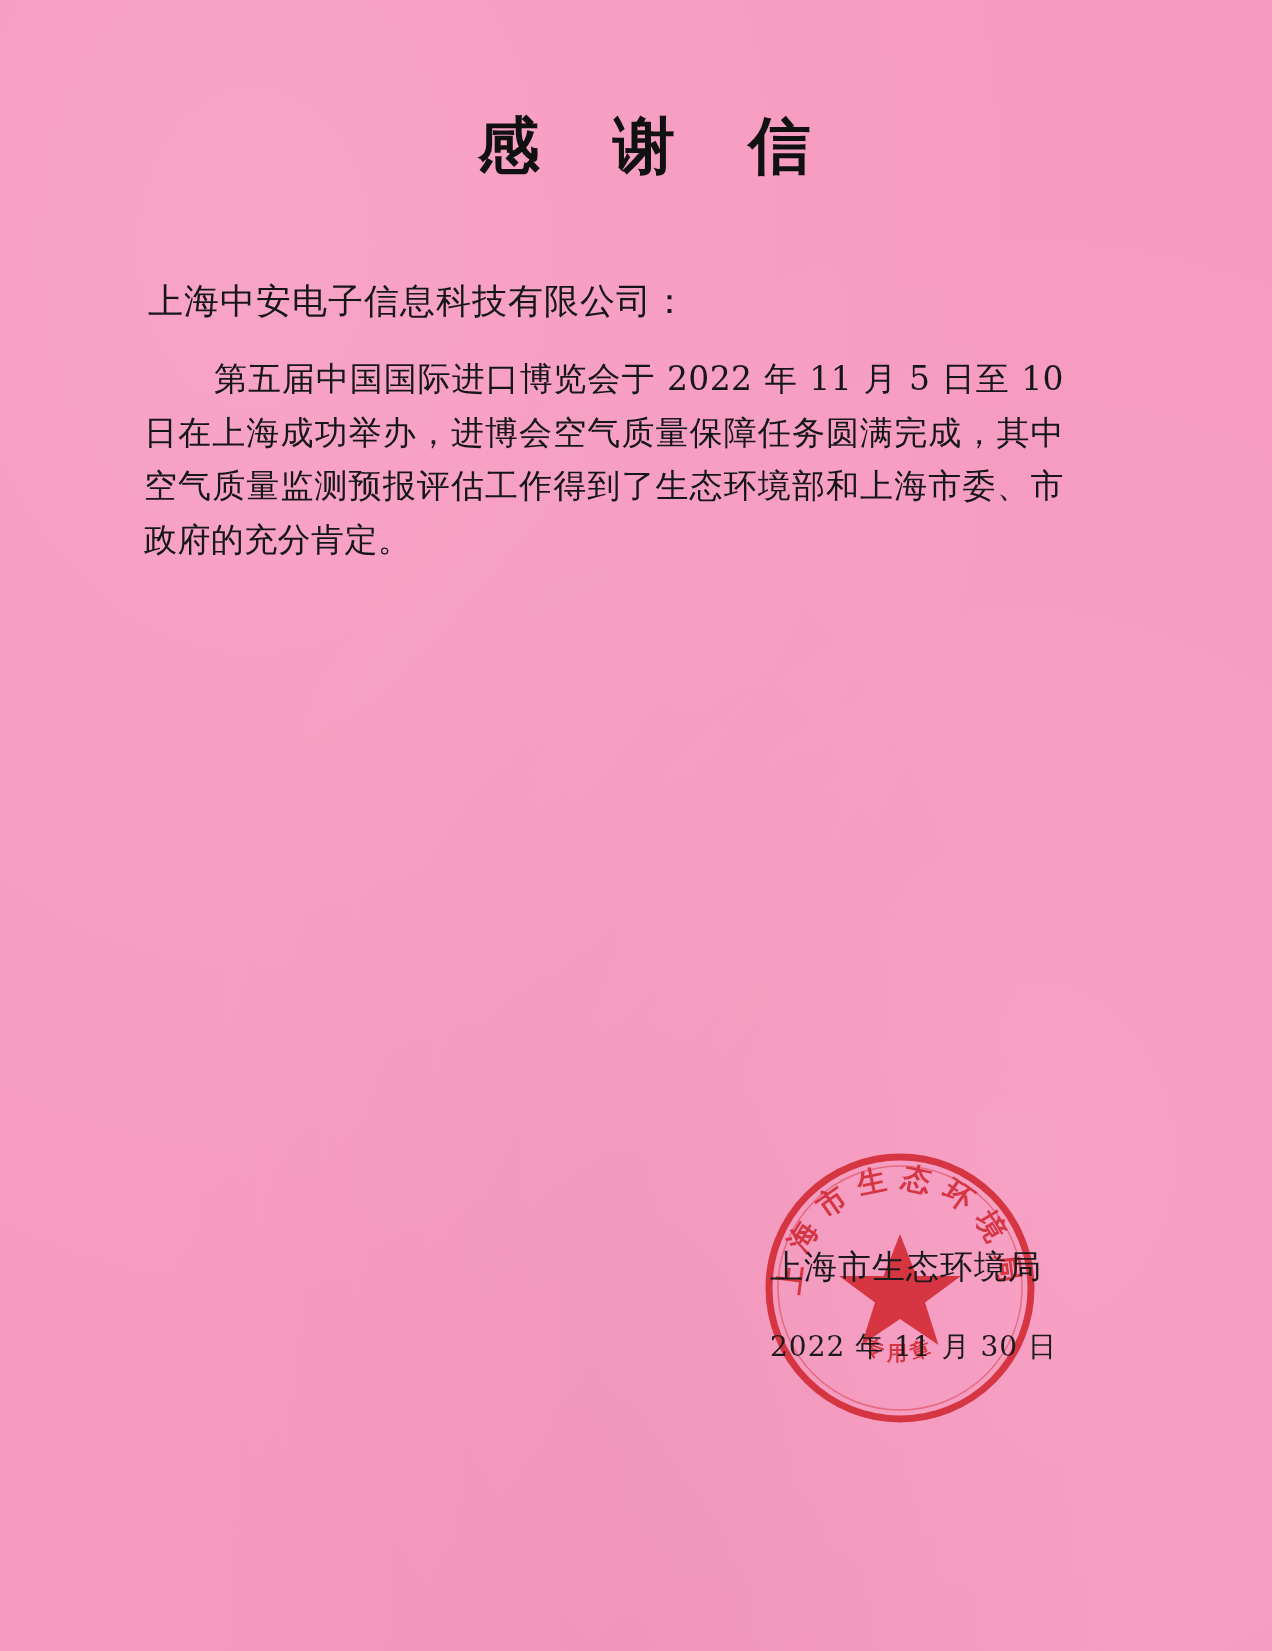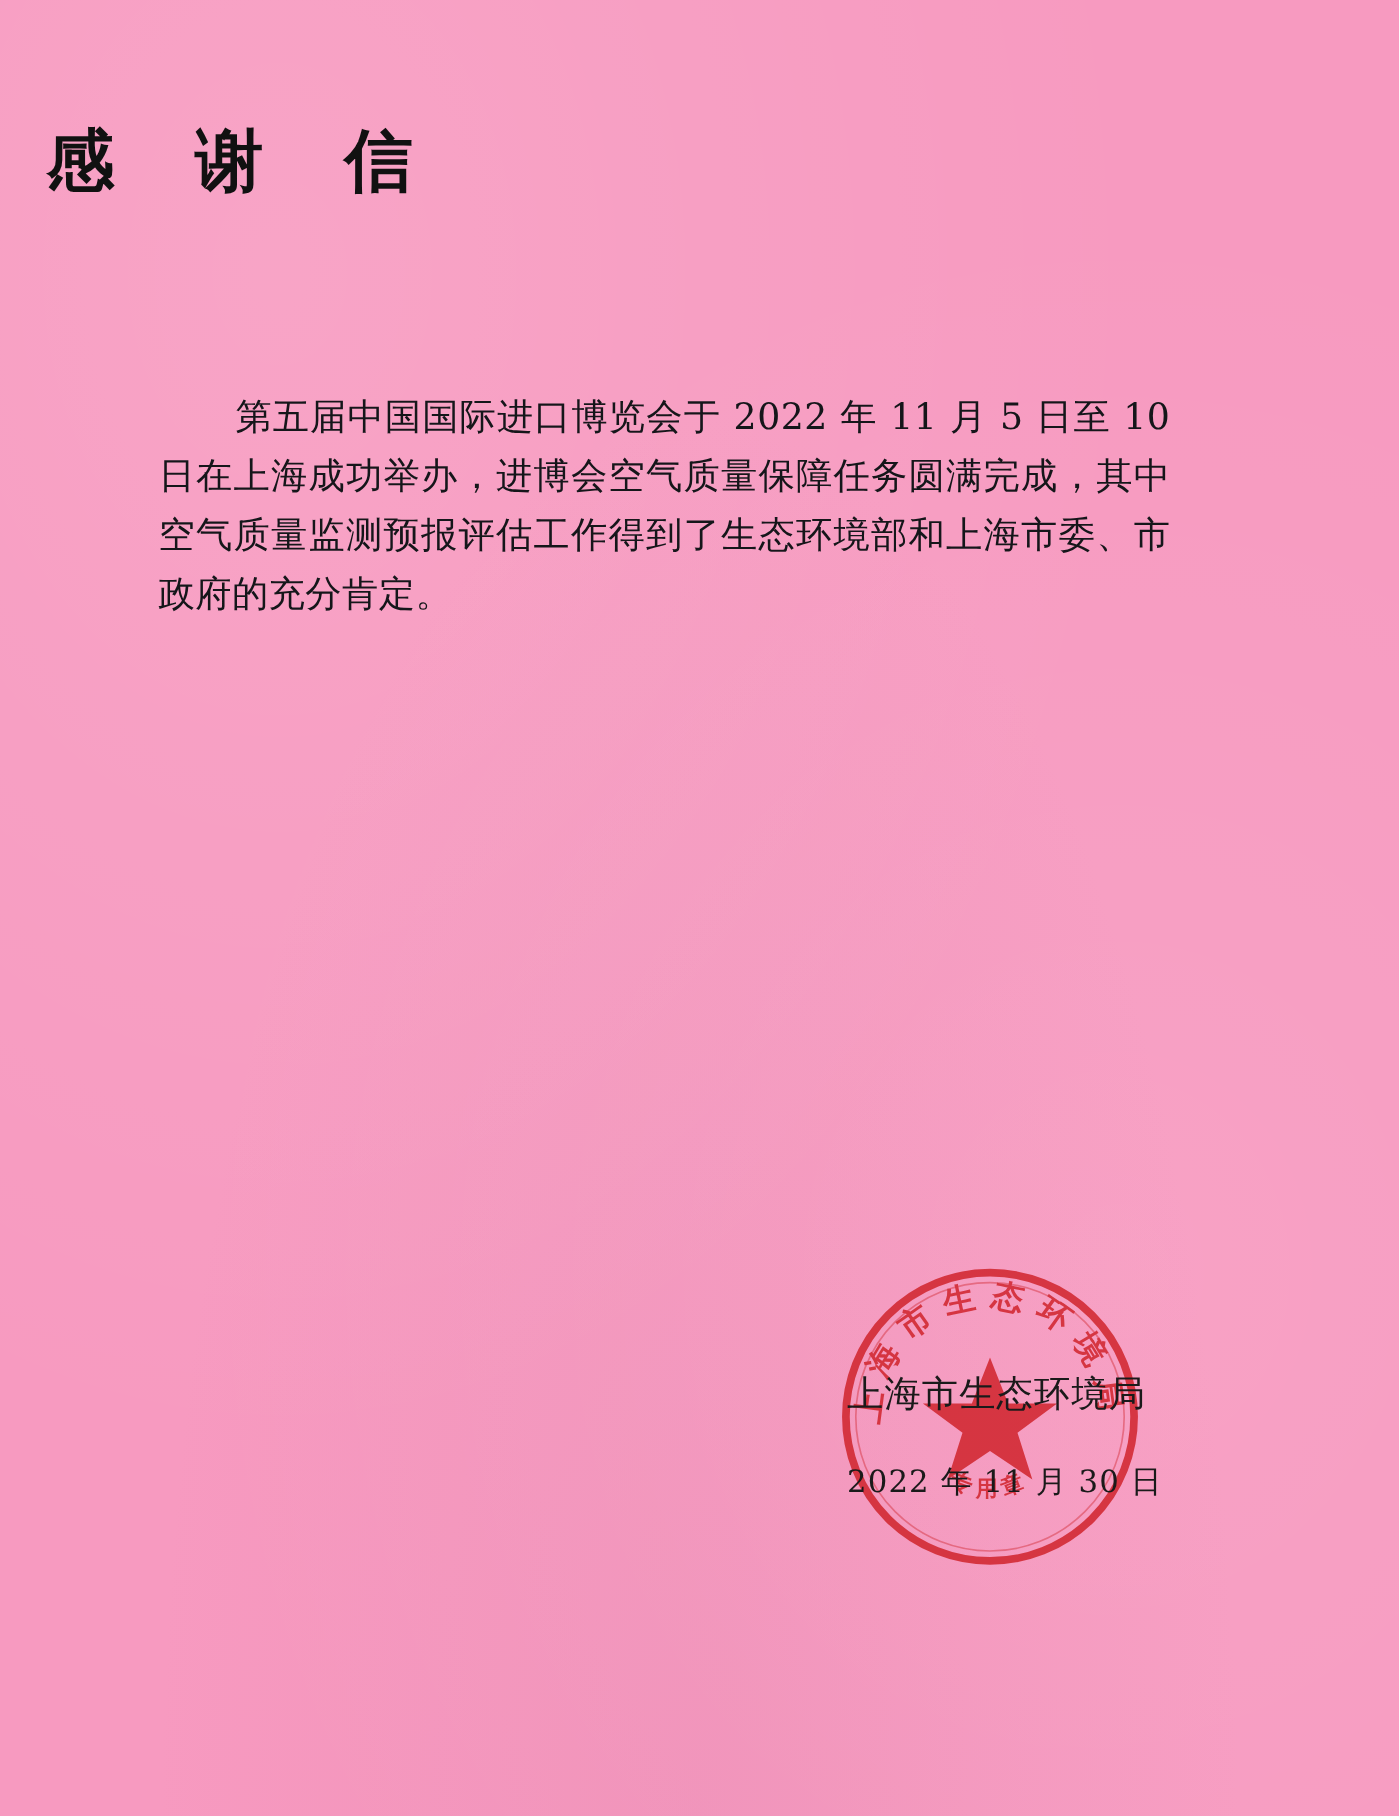--- a/index.html
+++ b/index.html
@@ -27,21 +27,21 @@
   }
   .sheet {
     position: absolute;
     inset: 0;
   }
   .doc-title {
     position: absolute;
     top: 104px;
     left: 16px;
     right: 0;
-    text-align: left;
+    text-align: center;
     font-family: "DejaVu Serif", "Liberation Serif", serif;
     font-weight: bold;
     font-size: 62px;
     letter-spacing: 26px;
     text-indent: 26px;
     color: #111;
   }
   .salutation {
     position: absolute;
     top: 278px;
@@ -117,20 +117,21 @@
   }
 </style>
 </head>
 <body>
 
 <div class="sheet">
   <div class="paper-texture"></div>
 
   <div class="doc-title">感 谢 信</div>
 
+  <div class="salutation">上海中安电子信息科技有限公司：</div>
 
   <div class="body-block">
     <p class="para">第五届中国国际进口博览会于 2022 年 11 月 5 日至 10 日在上海成功举办，进博会空气质量保障任务圆满完成，其中空气质量监测预报评估工作得到了生态环境部和上海市委、市政府的充分肯定。</p>
   </div>
 
   <div class="seal">
     <svg width="280" height="280" viewBox="0 0 280 280" xmlns="http://www.w3.org/2000/svg">
       <circle cx="140" cy="140" r="131" fill="none" stroke="#cf1f26" stroke-width="7"></circle>
       <circle cx="140" cy="140" r="122" fill="none" stroke="#cf1f26" stroke-width="1.5" opacity="0.5"></circle>
 

